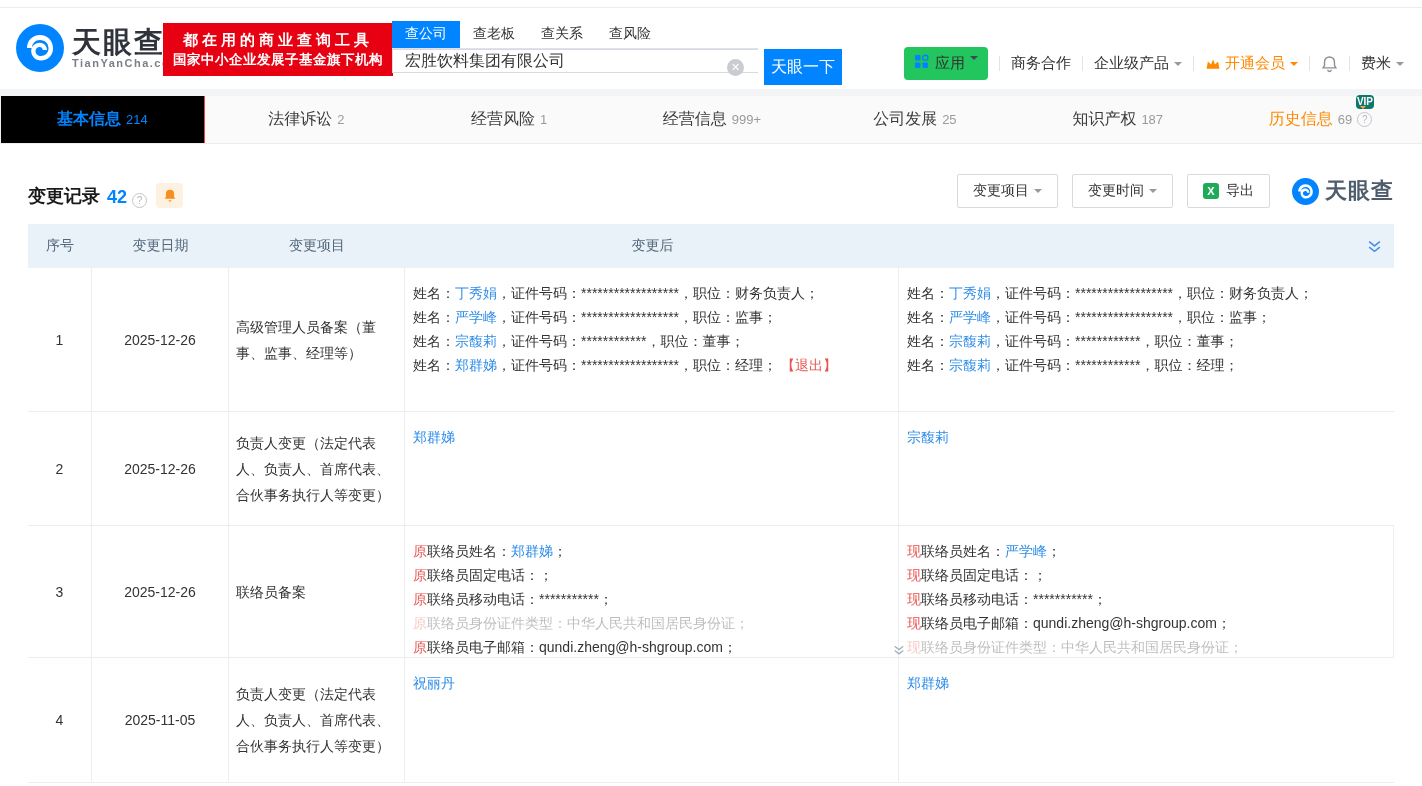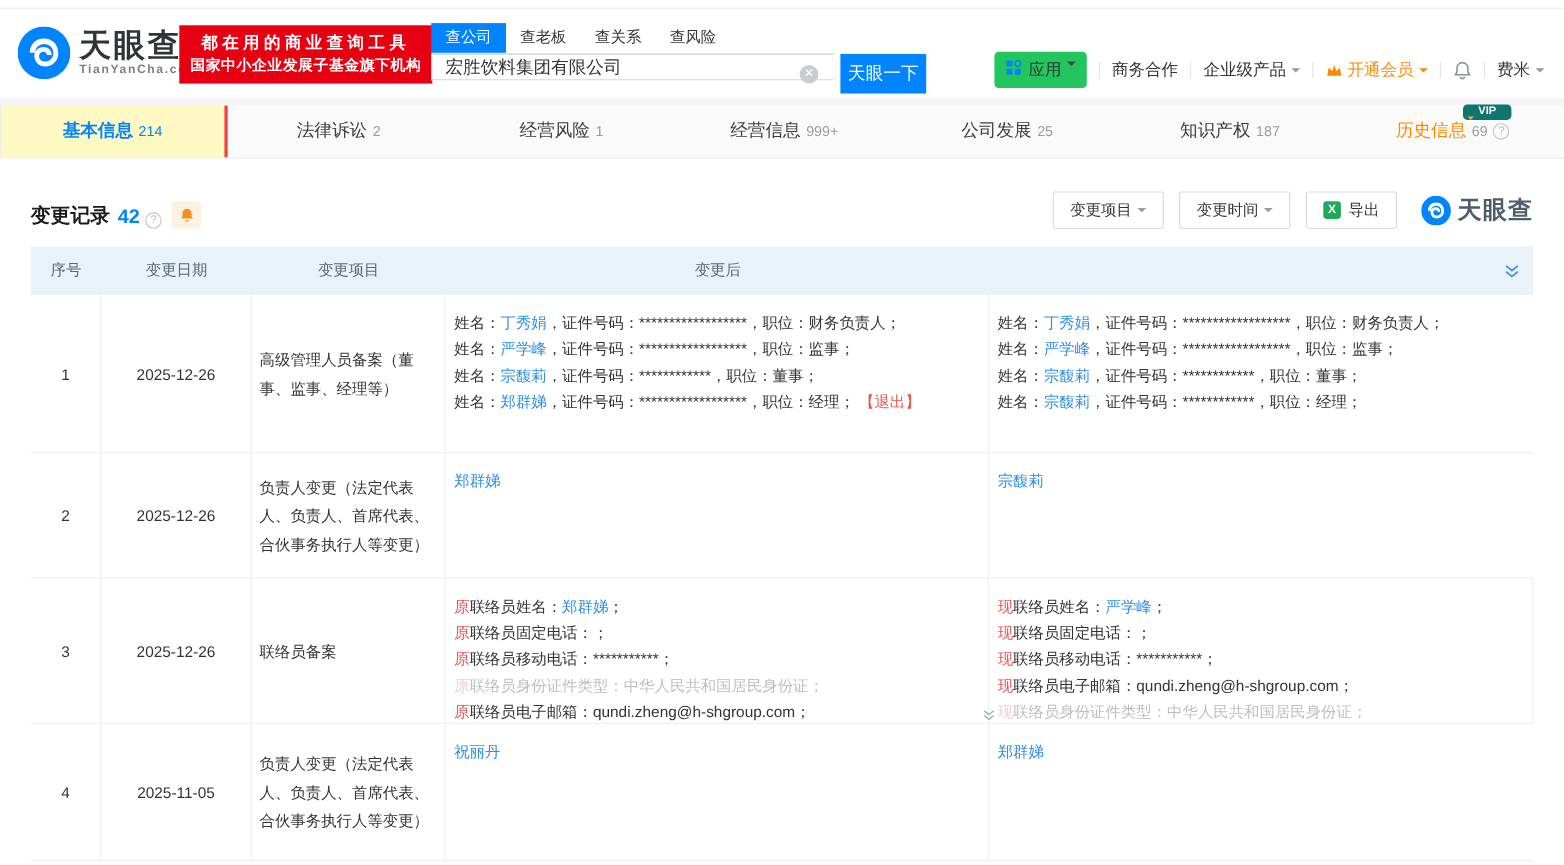--- a/index.html
+++ b/index.html
@@ -37,28 +37,28 @@
   .apps-chip span { margin-left:6px; }
   .nav-item { cursor:pointer; display:flex; align-items:center; }
   .member { color:#ff8a00; }
   .member .caret { border-top-color:#ff8a00; }
   
   .tabstrip { background:#f3f4f5; padding-top:7px; }
   .tabbar { display:flex; background:#fafafa; border-bottom:1px solid #ededed; height:48px; }
   .ptab { flex:1; display:flex; align-items:center; justify-content:center; cursor:pointer;
     font-size:16px; color:#3c3c3c; position:relative; }
   .ptab .cnt { font-size:13px; color:#9b9b9b; margin-left:5px; }
-  .ptab.active { background:#fef9c3; border-left:1px solid #ededed; border-right:3px solid #ef4444; }
+  .ptab.active { background:#000000; border-left:1px solid #ededed; border-right:1px solid #ef4444; }
   .ptab.active .lbl { color:#0084ff; font-weight:bold; }
   .ptab.active .cnt { color:#0084ff; }
   .ptab.vip .lbl { color:#ff8a00; }
   .qmark { display:inline-block; width:15px; height:15px; border:1px solid #c3c6cb; color:#b3b7bd;
     border-radius:50%; font-size:10px; line-height:14px; text-align:center; margin-left:5px; }
   .vip-badge { position:absolute; top:-1px; right:48px; background:#0f766e; color:#fff;
-    font-size:10px; font-weight:bold; padding:1px 14px 2px; border-radius:4px; line-height:11px;margin-left:32px; }
+    font-size:10px; font-weight:bold; padding:1px 1px 2px; border-radius:4px; line-height:11px;margin-left:32px; }
   .vip-badge:after { content:""; position:absolute; left:4px; bottom:-3px; border:3px solid transparent;
     border-top-color:#ffa13a; }
   
   .content { padding:0 28px; }
   .sechead { display:flex; align-items:flex-end; margin:30px 0 16px; }
   .sec-title { font-size:18px; font-weight:bold; color:#1a1a1a; }
   .sec-cnt { font-size:18px; font-weight:bold; color:#0084ff; margin-left:7px; }
   .bell-chip { width:27px; height:25px; background:#fdf1e1; border-radius:4px; margin-left:9px;
     display:flex; align-items:center; justify-content:center; cursor:pointer; }
   .sec-right { margin-left:auto; display:flex; align-items:center; }

